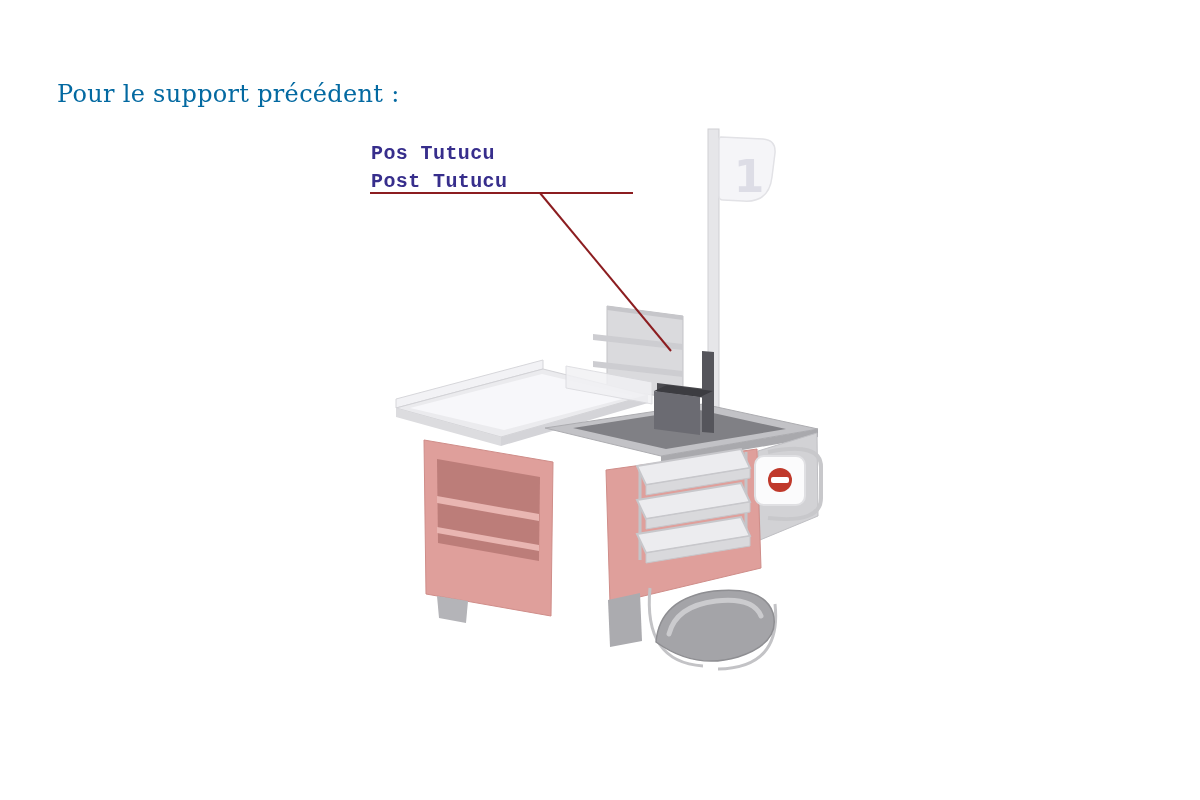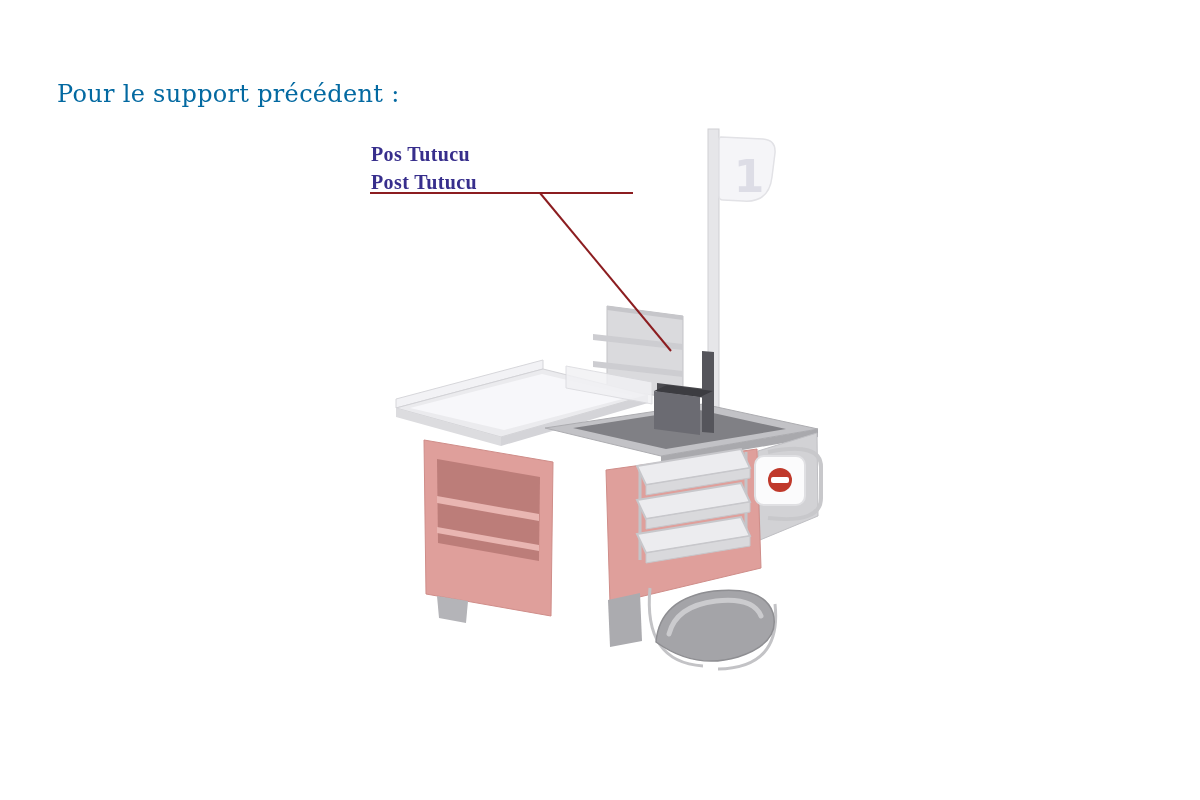--- a/index.html
+++ b/index.html
@@ -18,21 +18,21 @@
     font-family: "DejaVu Serif", serif;
     font-size: 24px;
     color: #0369a1;
     letter-spacing: 0.3px;
     margin-top: 32px;
   }
   .callout {
     position: absolute;
     left: 371px;
     top: 140px;
-    font-family: Liberation Serif, serif;
+    font-family: Liberation Mono, monospace;
     font-weight: bold;
     font-size: 20px;
     line-height: 28px;
     letter-spacing: 0.4px;
   }
   .figure-svg {
     position: absolute;
     left: 0; top: 0;
     width: 1200px;
     height: 800px;

